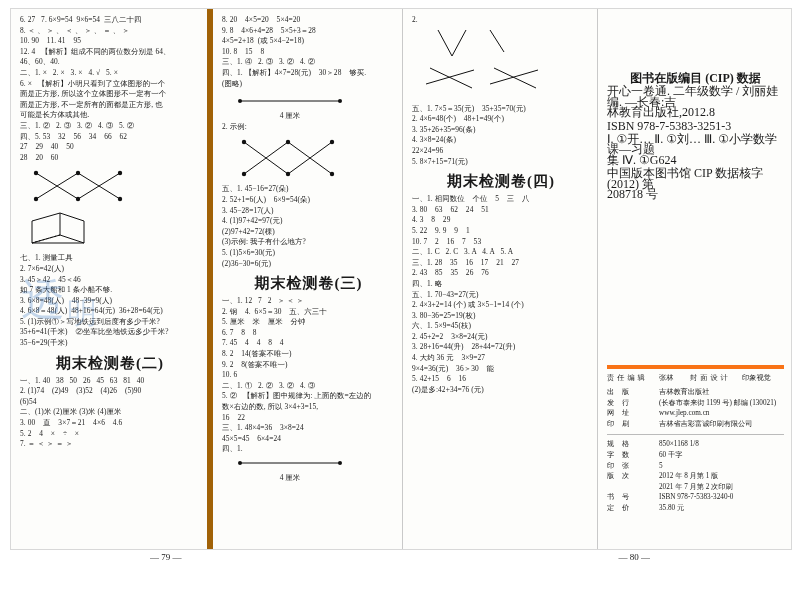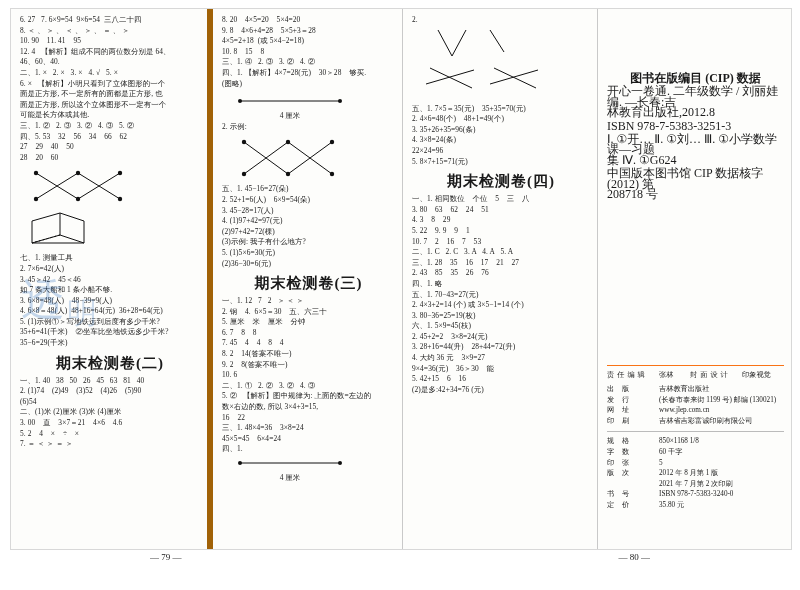--- a/index.html
+++ b/index.html
@@ -15,42 +15,42 @@
   .hd{font-size:15px;font-weight:bold;text-align:center;margin:5px 0 3px 0;letter-spacing:1px;}
   .sp3{height:3px;}
   .figbox{position:relative;}
   .pnum{position:absolute;bottom:-22px;font-size:9px;font-family:"Liberation Serif",serif;text-align:center;}
   .pnum.left{left:150px;}
   .pnum.right{right:150px;}
   svg{display:block;}
   .wm{position:absolute;left:4px;top:248px;width:120px;height:90px;opacity:.5;pointer-events:none;}
   .copybox{font-size:12px;line-height:10.4px;}
   .ctr{text-align:center;}
-  .imprint{margin-top:6px;border-top:1px solid #f97316;padding-top:4px;}
+  .imprint{margin-top:6px;border-top:4px solid #f97316;padding-top:4px;}
   .imprint .row{display:flex;font-size:7.2px;line-height:10.6px;}
   .imprint .row .k{width:52px;letter-spacing:3px;}
   .imprint .row .v{flex:1;}
   .line-sep{border-top:1px solid #bbb;margin:5px 0 4px 0;}
 </style>
 </head>
 <body>
 
 <div class="page">
   <div class="sheet">
 
     <div class="col c1">
       <div class="ln">6. 27   7. 6×9=54  9×6=54  三八二十四</div>
       <div class="ln">8. ＜ 、 ＞ 、 ＜ 、 ＞ 、 ＝ 、 ＞</div>
       <div class="ln">10. 90    11. 41    95</div>
       <div class="ln">12. 4   【解析】组成不同的两位数分别是 64、</div>
       <div class="ln">46、60、40.</div>
       <div class="ln">二、1. ×   2. ×   3. ×   4. √   5. ×</div>
       <div class="ln">6. ×   【解析】小明只看到了立体图形的一个</div>
+      <div class="ln">面是正方形, 所以这个立体图形不一定有一个</div>
       <div class="ln">面是正方形, 不一定所有的面都是正方形, 也</div>
-      <div class="ln">面是正方形, 所以这个立体图形不一定有一个</div>
       <div class="ln">可能是长方体或其他.</div>
       <div class="ln">三、1. ②   2. ③   3. ②   4. ③   5. ②</div>
       <div class="ln">四、5. 53    32    56    34    66    62</div>
       <div class="ln">27    29    40    50</div>
       <div class="ln">28    20    60</div>
 
       <div class="figbox">
         <svg width="180" height="46" viewBox="0 0 180 46">
           <circle cx="16" cy="10" r="2.2" fill="#111"></circle>
           <circle cx="58" cy="10" r="2.2" fill="#111"></circle>

